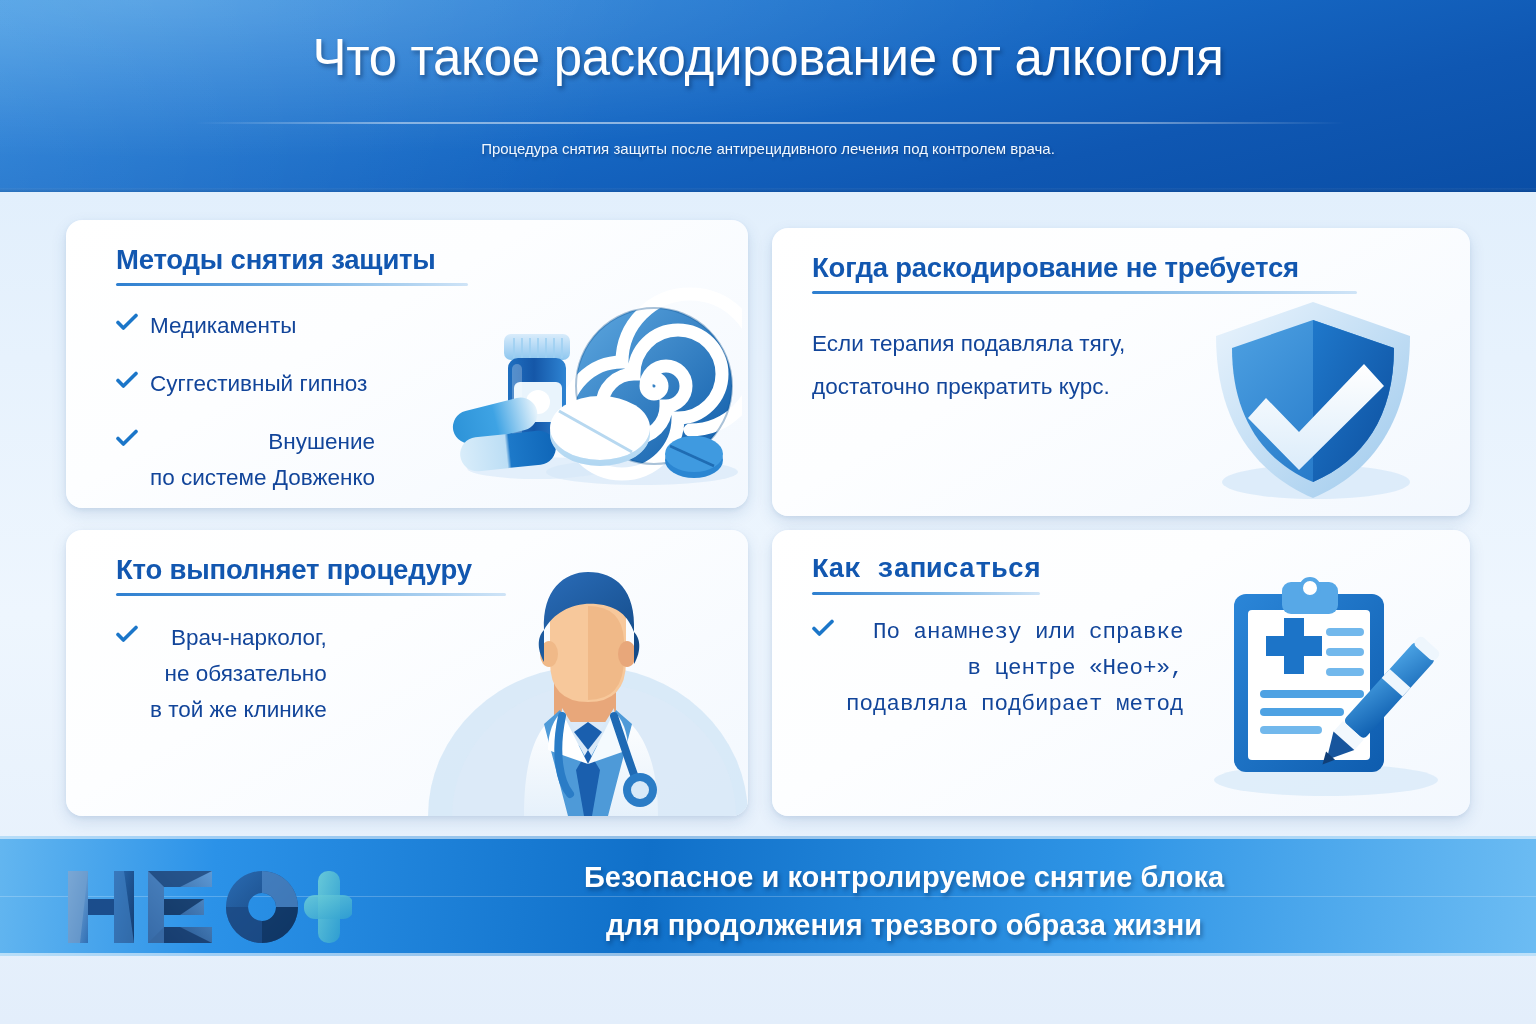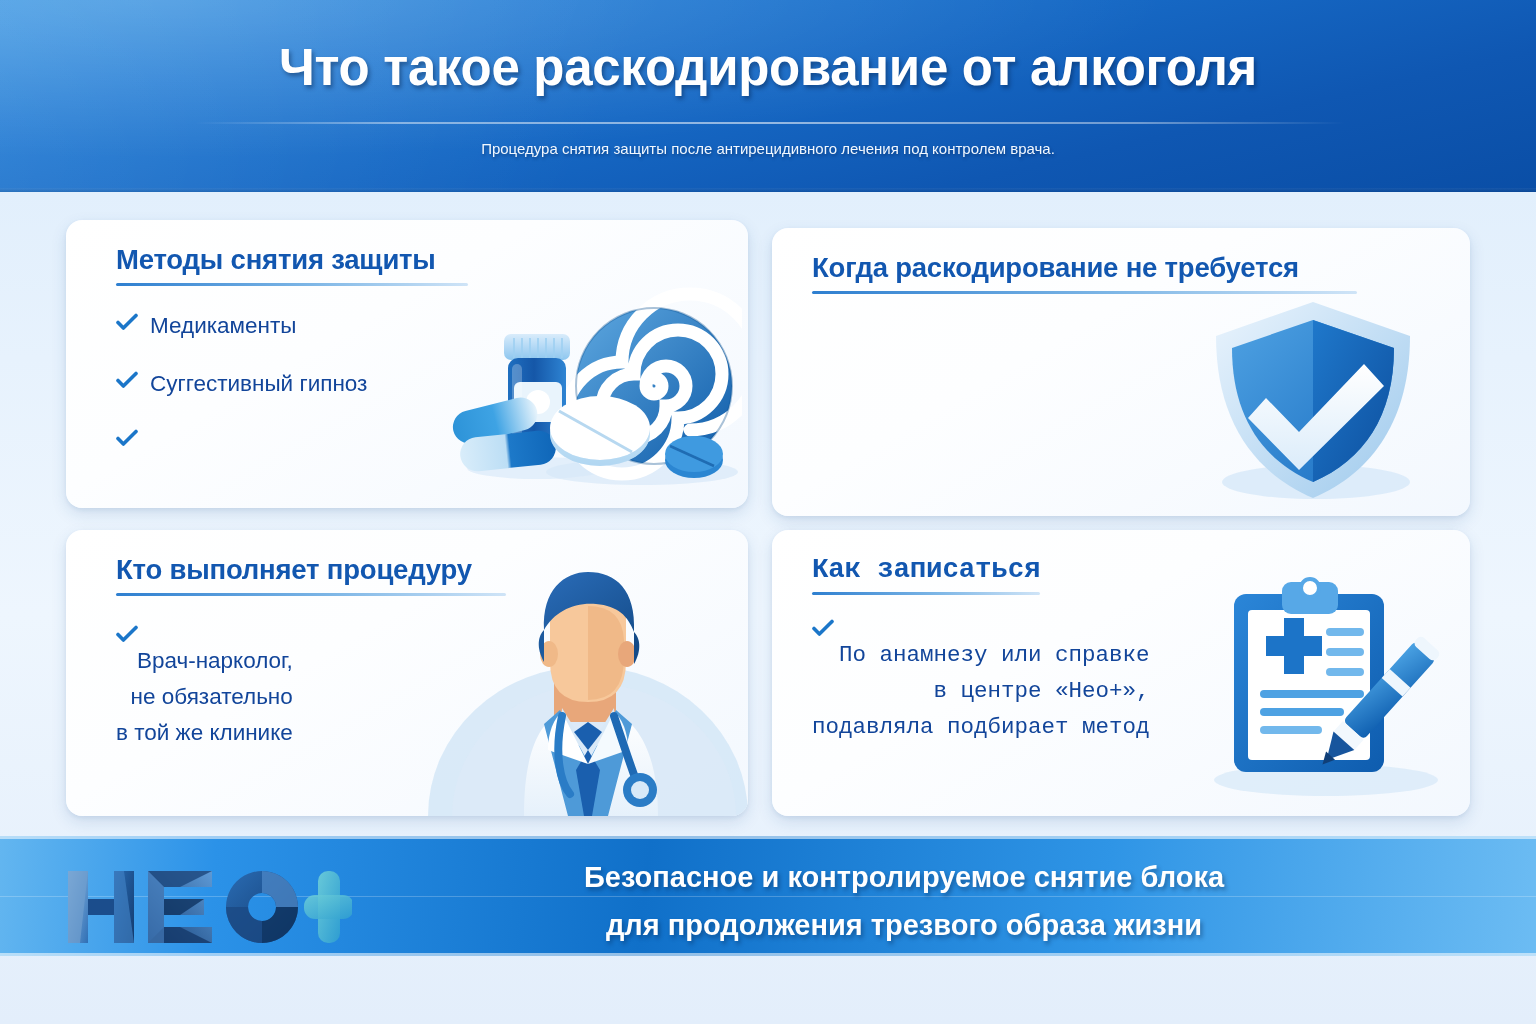--- a/index.html
+++ b/index.html
@@ -36,25 +36,25 @@
     position: absolute;
     left: -10%; top: -40%;
     width: 70%; height: 180%;
     background: linear-gradient(105deg, rgba(255,255,255,0.12) 0%, rgba(255,255,255,0.0) 70%);
     transform: skewX(-12deg);
     pointer-events: none;
   }
   .title {
     position: absolute;
     left: 0; right: 0;
-    top: 38px;
+    top: 28px;
     text-align: center;
     color: #ffffff;
     font-size: 51px;
-    font-weight: bold;
+    font-weight: normal;
     letter-spacing: -0.3px;
     text-shadow: 2px 3px 4px rgba(0,24,60,0.42);
     white-space: nowrap;
   }
   .title-rule {
     position: absolute;
     left: 195px;
     top: 122px;
     width: 1150px;
     height: 2px;
@@ -127,21 +127,21 @@
   }
   .card.c2 .bullets, .card.c4 .bullets { left: 40px; }
   .card.c3 .bullets { top: 90px; }
   .card.c4 .bullets { top: 84px; width: 380px; }
 
   .bullet {
     display: flex;
     align-items: flex-start;
     margin-bottom: 22px;
   }
-  .card.c3 .bullet, .card.c4 .bullet { margin-bottom: 0; flex-direction: column; }
+  .card.c3 .bullet, .card.c4 .bullet { margin-bottom: 0; }
 
   .bullet-check {
     flex: 0 0 auto;
     width: 24px;
     margin-top: 5px;
     margin-right: 10px;
     color: #1b76c9;
     font-size: 19px;
     line-height: 1;
   }
@@ -249,20 +249,22 @@
             </svg>
         </span>
         <span class="bullet-text">Суггестивный гипноз</span>
       </div>
       <div class="bullet">
         <span class="bullet-check">
           <svg width="22" height="18" viewBox="0 0 22 18">
               <path d="M2 9.5 L7.4 15 L20 2.5" stroke="#1b76c9" stroke-width="3.6" fill="none" stroke-linecap="round" stroke-linejoin="round"></path>
             </svg>
         </span>
+        <span class="bullet-text">Внушение
+по системе Довженко</span>
       </div>
     </div>
 
     <div class="illus pills">
       <svg viewBox="0 0 300 220" width="300" height="220">
         <defs>
           <linearGradient id="spi" x1="0" y1="0" x2="1" y2="1">
             <stop offset="0" stop-color="#5ea8e0"></stop>
               <stop offset="1" stop-color="#0f5ba8"></stop>
           </linearGradient>
@@ -337,20 +339,22 @@
       </svg>
     </div>
   </div>
 
   <div class="card c2">
     <div class="card-head">
       <div class="card-title">Когда раскодирование не требуется</div>
       <div class="card-underline"></div>
     </div>
 
+    <div class="plain-text">Если терапия подавляла тягу,
+достаточно прекратить курс.</div>
 
     <div class="illus shield">
       <svg viewBox="0 0 230 220" width="230" height="220">
         <defs>
           <linearGradient id="shOut" x1="0" y1="0" x2="1" y2="1">
             <stop offset="0" stop-color="#eaf4fd"></stop>
               <stop offset="1" stop-color="#9dc9ec"></stop>
           </linearGradient>
           <linearGradient id="shInL" x1="0" y1="0" x2="1" y2="1">
             <stop offset="0" stop-color="#4ea1e2"></stop>

